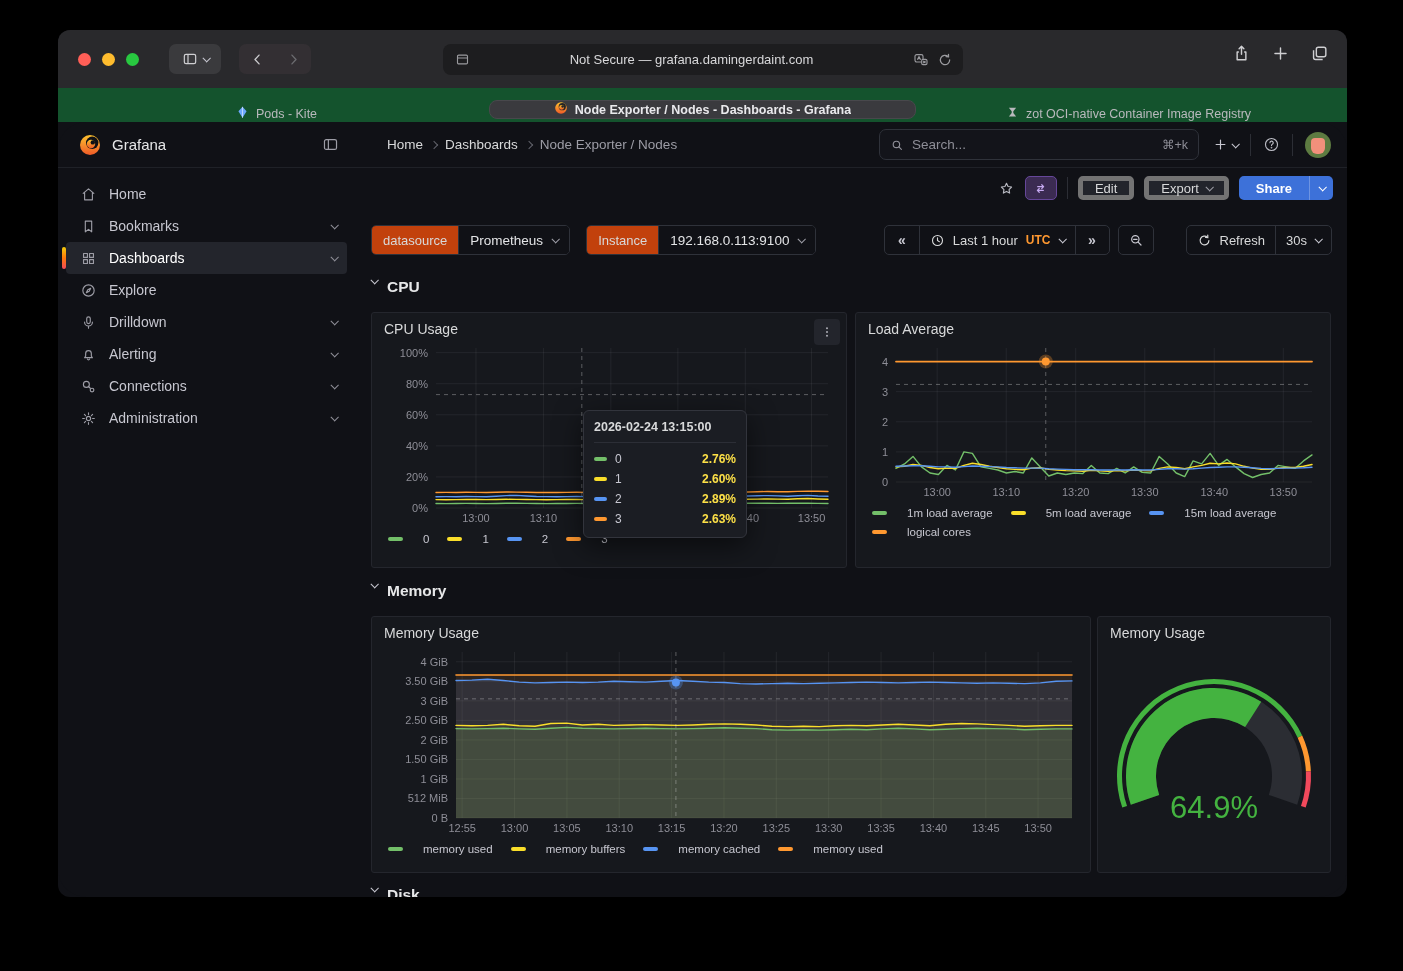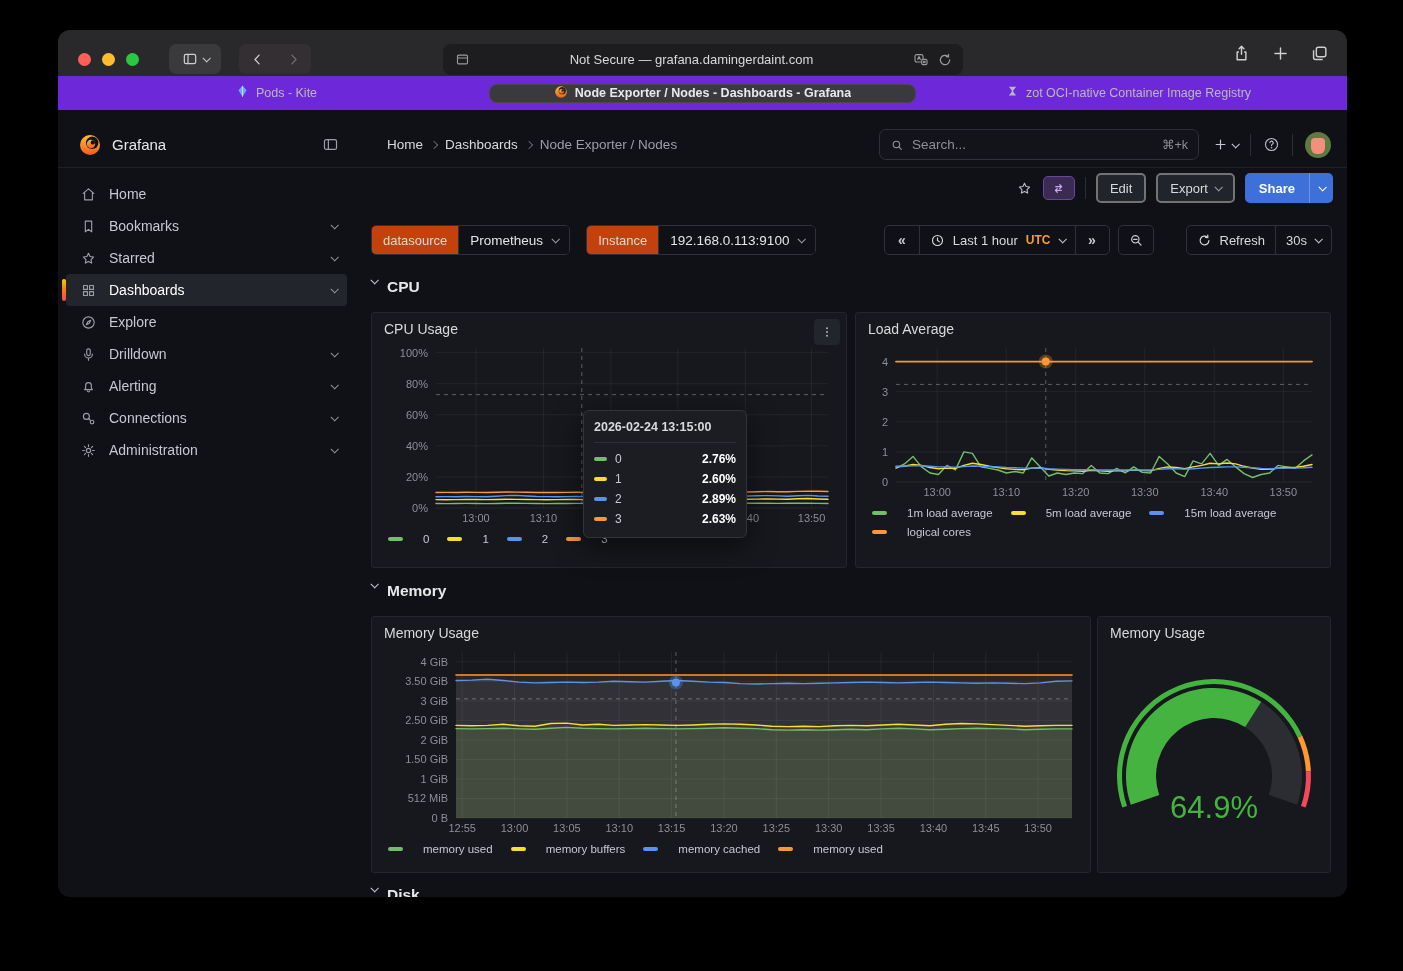--- a/index.html
+++ b/index.html
@@ -17,21 +17,21 @@
   .navbtns{margin-left:18px;width:72px;background:#332f33;display:flex;}
   .navbtns .half{flex:1;display:flex;align-items:center;justify-content:center;}
   .urlbar{position:absolute;left:385px;top:14px;width:520px;height:31px;border-radius:8px;background:#1d1d1f;display:flex;align-items:center;color:#d8d8da;}
   .urlbar .pgicon{margin-left:12px;color:#9a9a9e;}
   .urltext{flex:1;text-align:center;font-size:13px;color:#d8d8da;}
   .urlicons{display:flex;align-items:center;gap:8px;margin-right:10px;color:#9a9a9e;}
   .rightbtns{position:absolute;right:18px;top:14px;display:flex;gap:20px;color:#cfcfd2;}
   svg.ic{display:block;}
 
   
-  .tabstrip{position:absolute;left:0;top:46px;right:0;height:34px;background:#6d28d9;display:flex;align-items:center;padding:0 6px;}
+  .tabstrip{position:absolute;left:0;top:58px;right:0;height:34px;background:#14532d;display:flex;align-items:flex-end;padding:0 6px;}
   .tab{flex:1;display:flex;align-items:center;justify-content:center;gap:7px;font-size:12.5px;color:#b9b9bd;position:relative;}
   .tab:not(.active):not(:first-child)::before{content:"";position:absolute;left:0;top:8px;bottom:8px;width:1px;background:#3a3a3e;}
   .tab.active{background:#3a3a3e;border:1px solid #48484c;border-radius:8px;margin:3px 0;color:#e9e9ec;font-weight:700;}
   .tab .tlabel{white-space:nowrap;overflow:hidden;text-overflow:ellipsis;}
 
   
   .grafana{position:absolute;left:0;top:92px;right:0;bottom:0;background:#101116;color:#d8d9da;border-radius:28px;}
   .ghead1{position:absolute;left:0;top:0;right:0;height:46px;border-bottom:1px solid #1f2127;display:flex;align-items:center;}
   .brand{width:297px;display:flex;align-items:center;gap:10px;padding-left:20px;}
   .brandname{font-size:15px;font-weight:500;color:#e6e7e8;}
@@ -46,21 +46,21 @@
   .plusbtn{display:flex;align-items:center;gap:4px;color:#c7c7d0;margin:0 12px 0 14px;}
   .vdiv{width:1px;height:22px;background:#2c2e35;}
   .helpbtn{color:#b9bac2;margin:0 12px;}
   .avatar{width:26px;height:26px;border-radius:50%;background:#5d7b41;position:relative;overflow:hidden;margin-right:2px;}
   .avatar::after{content:"";position:absolute;left:22%;top:26%;width:56%;height:60%;background:#f2907b;border-radius:4px 4px 6px 6px;}
   .ghead1-pad{margin-right:14px;display:flex;align-items:center;}
 
   .ghead2{position:absolute;left:297px;top:46px;right:0;height:40px;display:flex;align-items:center;justify-content:flex-end;padding-right:14px;gap:10px;}
   .iconbtn{color:#b9bac2;display:flex;align-items:center;justify-content:center;}
   .purplebtn{width:32px;height:24px;border-radius:5px;background:#3b2b52;border:1px solid #66479a;color:#c5a8f0;display:flex;align-items:center;justify-content:center;}
-  .btn{height:30px;border-radius:5px;border:2px solid #737373;background:#22242b;color:#d8d9da;font-size:13px;display:flex;align-items:center;padding:0 12px;gap:7px;}
+  .btn{height:24px;border-radius:5px;border:5px solid #737373;background:#22242b;color:#d8d9da;font-size:13px;display:flex;align-items:center;padding:0 12px;gap:7px;}
   .btn .chev{border-color:#9d9da6;}
   .sharegrp{display:flex;}
   .btn.primary{background:#3d71d9;border-color:#3d71d9;color:#fff;font-weight:600;border-radius:5px 0 0 5px;}
   .sharechev{width:24px;background:#3d71d9;border-left:1px solid rgba(255,255,255,.25);border-radius:0 5px 5px 0;display:flex;align-items:center;justify-content:center;color:#fff;}
 
   .sidebar{position:absolute;left:0;top:46px;width:297px;bottom:0;padding-top:10px;}
   .nitem{height:32px;margin:0 8px 0 8px;display:flex;align-items:center;gap:12px;padding:0 10px 0 14px;border-radius:4px;color:#c7c7d0;font-size:14px;position:relative;}
   .nitem .nic{color:#9d9da6;display:flex;}
   .nitem.active{background:#23252c;color:#fff;}
   .nitem.active::before{content:"";position:absolute;left:-4px;top:5px;bottom:5px;width:4px;border-radius:2px;background:linear-gradient(180deg,#f2cc0c,#ff780a,#f2495c);}
@@ -95,21 +95,21 @@
   .legend{display:flex;flex-wrap:wrap;column-gap:18px;row-gap:7px;padding:6px 4px 2px 6px;align-items:center;}
   .litem{display:flex;align-items:center;gap:20px;font-size:11.5px;color:#c7c7d0;}
   .ldash{width:15px;height:4px;border-radius:2px;}
 
   .gaugewrap{position:relative;height:205px;margin-top:8px;}
 
   
   .tooltip{position:absolute;left:228px;top:202px;width:164px;background:#1b1d23;border:1px solid #32343c;border-radius:6px;box-shadow:0 8px 28px rgba(0,0,0,.55);z-index:30;padding:9px 10px 8px;}
   .ttime{font-size:12.5px;font-weight:600;color:#d8d9da;padding-bottom:8px;border-bottom:1px solid #2c2e36;margin-bottom:6px;}
   .trow{display:flex;align-items:center;gap:8px;height:20px;font-size:12px;color:#c8c8d2;}
-  .trow .tval{margin-left:auto;font-weight:700;color:#ffffff;}
+  .trow .tval{margin-left:auto;font-weight:700;color:#fde047;}
   .tdash{width:13px;height:4px;border-radius:2px;}
 </style>
 </head>
 <body>
 
 <svg width="0" height="0" style="position:absolute">
   <defs>
     <linearGradient id="gl" x1="0" y1="0" x2="0" y2="1">
       <stop offset="0" stop-color="#fcc22e"></stop>
         <stop offset="1" stop-color="#f05a28"></stop>
@@ -295,29 +295,20 @@
             </span>
             <span class="nlbl">Home</span>
           </div>
           <div class="nitem">
             <span class="nic">
               <svg width="17" height="17" viewBox="0 0 24 24" fill="none" stroke="currentColor" stroke-width="1.6" stroke-linecap="round" stroke-linejoin="round">
                 <path d="M7.5 4.5h9v15L12 16l-4.5 3.5z"></path>
               </svg>
             </span>
             <span class="nlbl">Bookmarks</span>
-            <span class="chev d"></span>
-          </div>
-          <div class="nitem">
-            <span class="nic">
-              <svg width="17" height="17" viewBox="0 0 24 24" fill="none" stroke="currentColor" stroke-width="1.6" stroke-linecap="round" stroke-linejoin="round">
-                <path d="M12 4.6l2.2 4.6 5 .7-3.6 3.6.8 5-4.4-2.4-4.4 2.4.8-5L4.8 9.9l5-.7z"></path>
-              </svg>
-            </span>
-            <span class="nlbl">Starred</span>
             <span class="chev d"></span>
           </div>
           <div class="nitem active">
             <span class="nic">
               <svg width="17" height="17" viewBox="0 0 24 24" fill="none" stroke="currentColor" stroke-width="1.6" stroke-linecap="round" stroke-linejoin="round">
                 <path d="M5 5h5.5v5.5H5zM13.5 5H19v5.5h-5.5zM5 13.5h5.5V19H5zM13.5 13.5H19V19h-5.5z"></path>
               </svg>
             </span>
             <span class="nlbl">Dashboards</span>
             <span class="chev d"></span>

